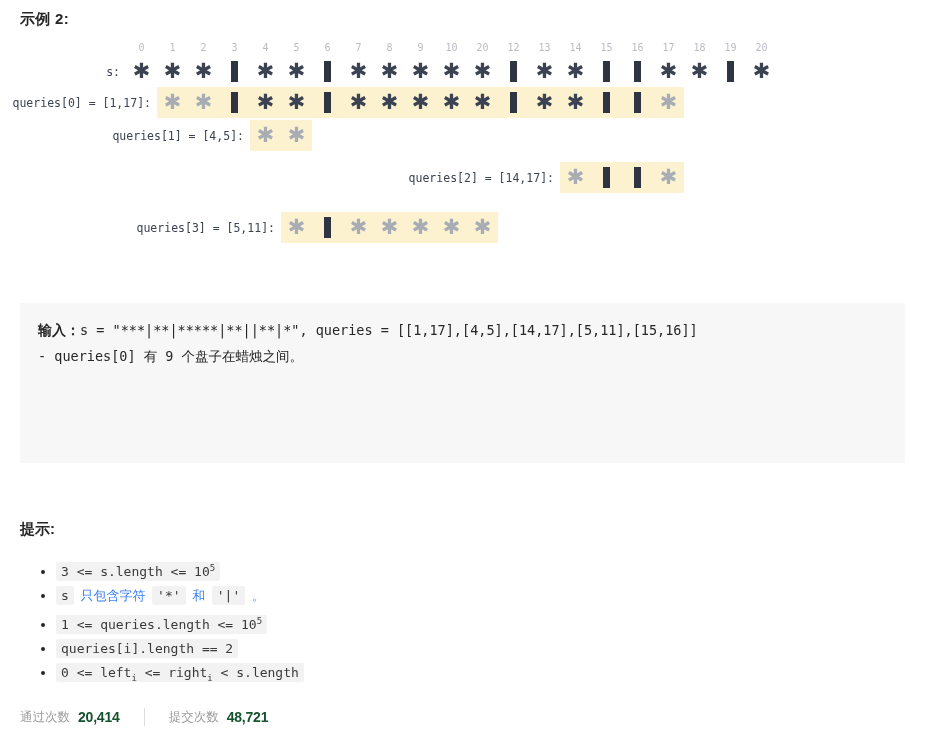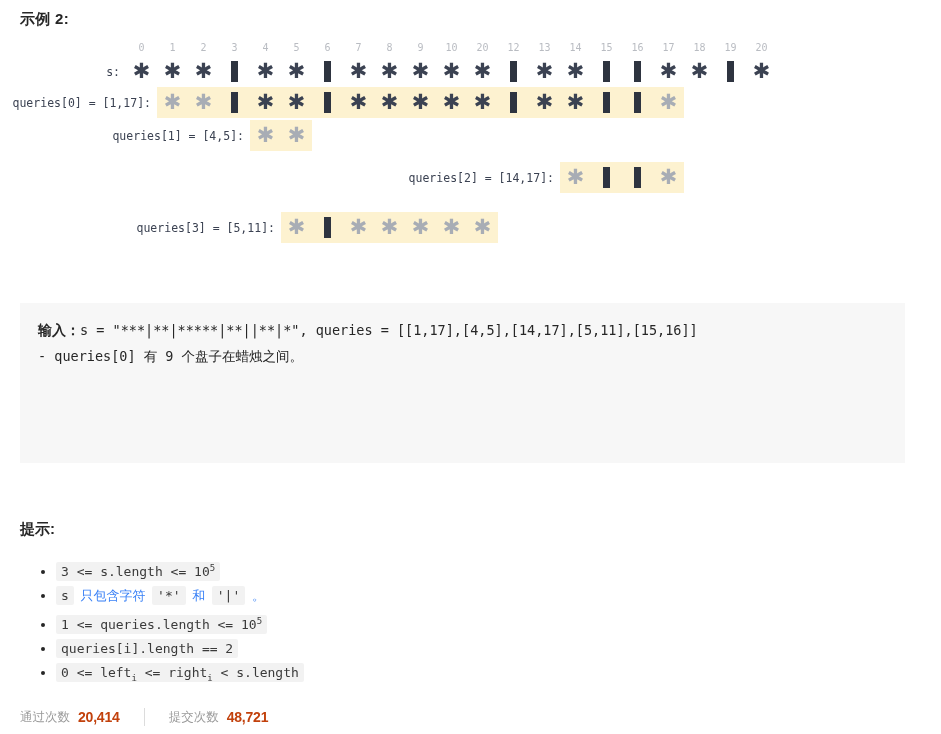--- a/index.html
+++ b/index.html
@@ -176,21 +176,21 @@
     height: 22px;
   }
   .stat-label {
     font-size: 12.5px;
     color: #9b9b9b;
     margin-right: 8px;
   }
   .stat-value {
     font-size: 14px;
     font-weight: bold;
-    color: #c2410c;
+    color: #14532d;
     letter-spacing: -.2px;
   }
   .stat-sep {
     width: 1px;
     height: 18px;
     background: #dcdcdc;
     margin: 0 24px;
   }
 </style>
 </head>

